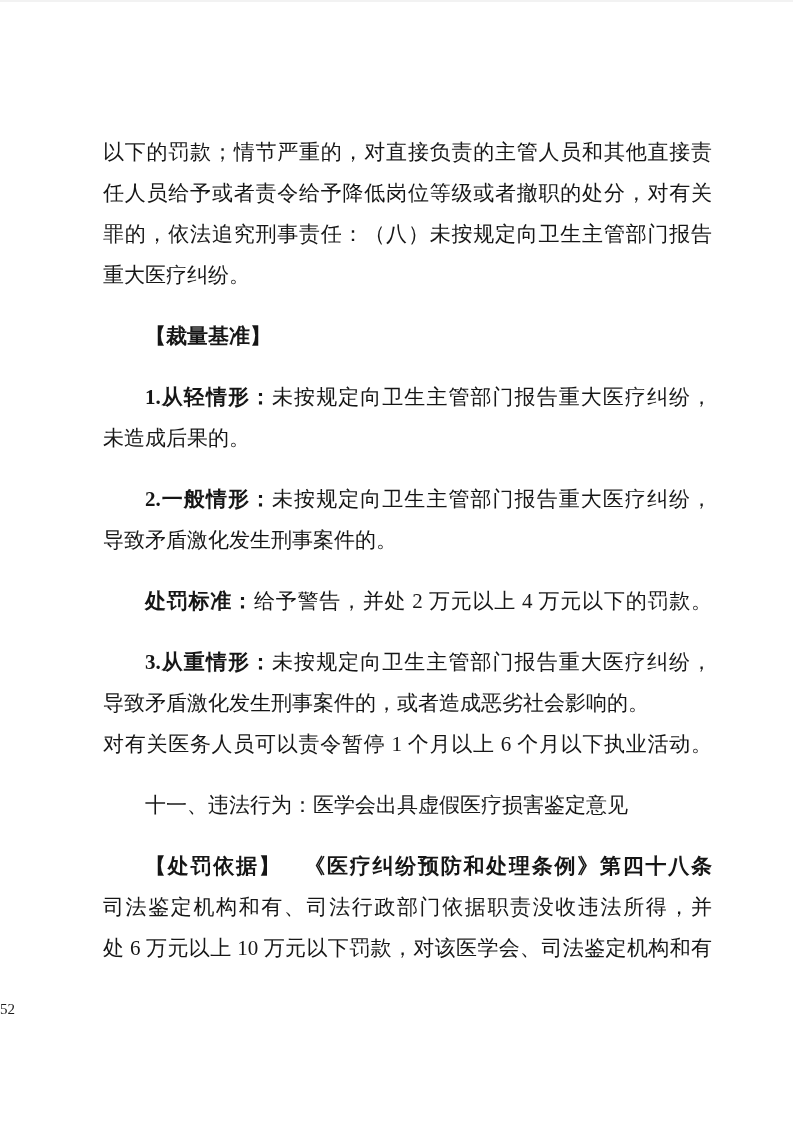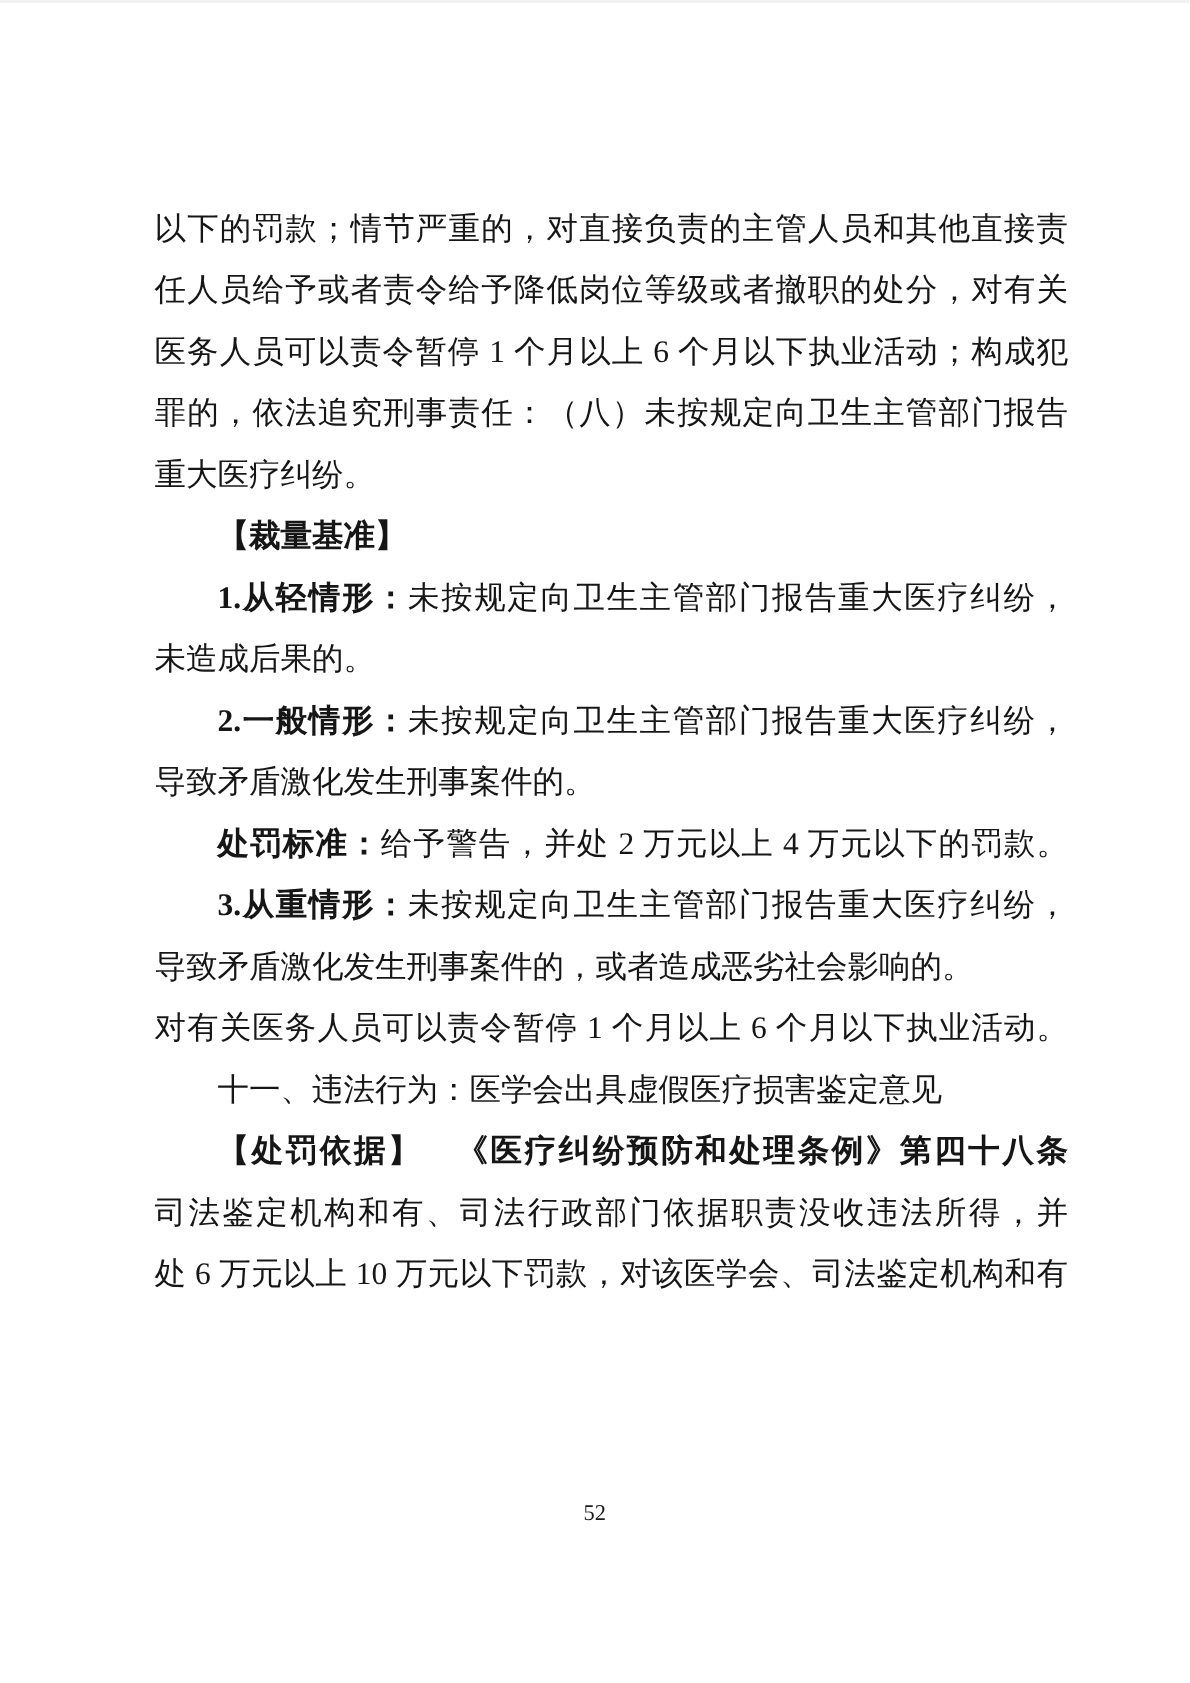--- a/index.html
+++ b/index.html
@@ -35,45 +35,45 @@
     white-space: pre-wrap;
     word-break: keep-all;
     overflow: visible;
   }
   .line.just {
     text-align: justify;
     text-align-last: justify;
   }
   .line.ind {
     text-indent: 2em;
+    margin-top: 20px;
   }
   .seg-b {
     font-weight: 700;
   }
   .footer {
     position: absolute;
     top: 998px;
     left: 0;
     width: 793px;
     height: 22px;
     line-height: 22px;
-    text-align: center;
+    text-align: left;
     font-size: 15px;
     color: #1c1c1c;
   }
 </style>
 </head>
 <body>
 
 <div class="page">
   <div class="page-top-edge"></div>
   <div class="text-block">
       <div class="line just"><span class="seg-r">以下的罚款；情节严重的，对直接负责的主管人员和其他直接责</span></div>
       <div class="line just"><span class="seg-r">任人员给予或者责令给予降低岗位等级或者撤职的处分，对有关</span></div>
-      <div class="line just"><span class="seg-r">医务人员可以责令暂停 1 个月以上 6 个月以下执业活动；构成犯</span></div>
       <div class="line just"><span class="seg-r">罪的，依法追究刑事责任：（八）未按规定向卫生主管部门报告</span></div>
       <div class="line"><span class="seg-r">重大医疗纠纷。</span></div>
       <div class="line ind"><span class="seg-b">【裁量基准】</span></div>
       <div class="line ind just"><span class="seg-b">1.从轻情形：</span><span class="seg-r">未按规定向卫生主管部门报告重大医疗纠纷，</span></div>
       <div class="line"><span class="seg-r">未造成后果的。</span></div>
       <div class="line ind just"><span class="seg-b">2.一般情形：</span><span class="seg-r">未按规定向卫生主管部门报告重大医疗纠纷，</span></div>
       <div class="line"><span class="seg-r">导致矛盾激化发生刑事案件的。</span></div>
       <div class="line ind just"><span class="seg-b">处罚标准：</span><span class="seg-r">给予警告，并处 2 万元以上 4 万元以下的罚款。</span></div>
       <div class="line ind just"><span class="seg-b">3.从重情形：</span><span class="seg-r">未按规定向卫生主管部门报告重大医疗纠纷，</span></div>
       <div class="line"><span class="seg-r">导致矛盾激化发生刑事案件的，或者造成恶劣社会影响的。</span></div>

